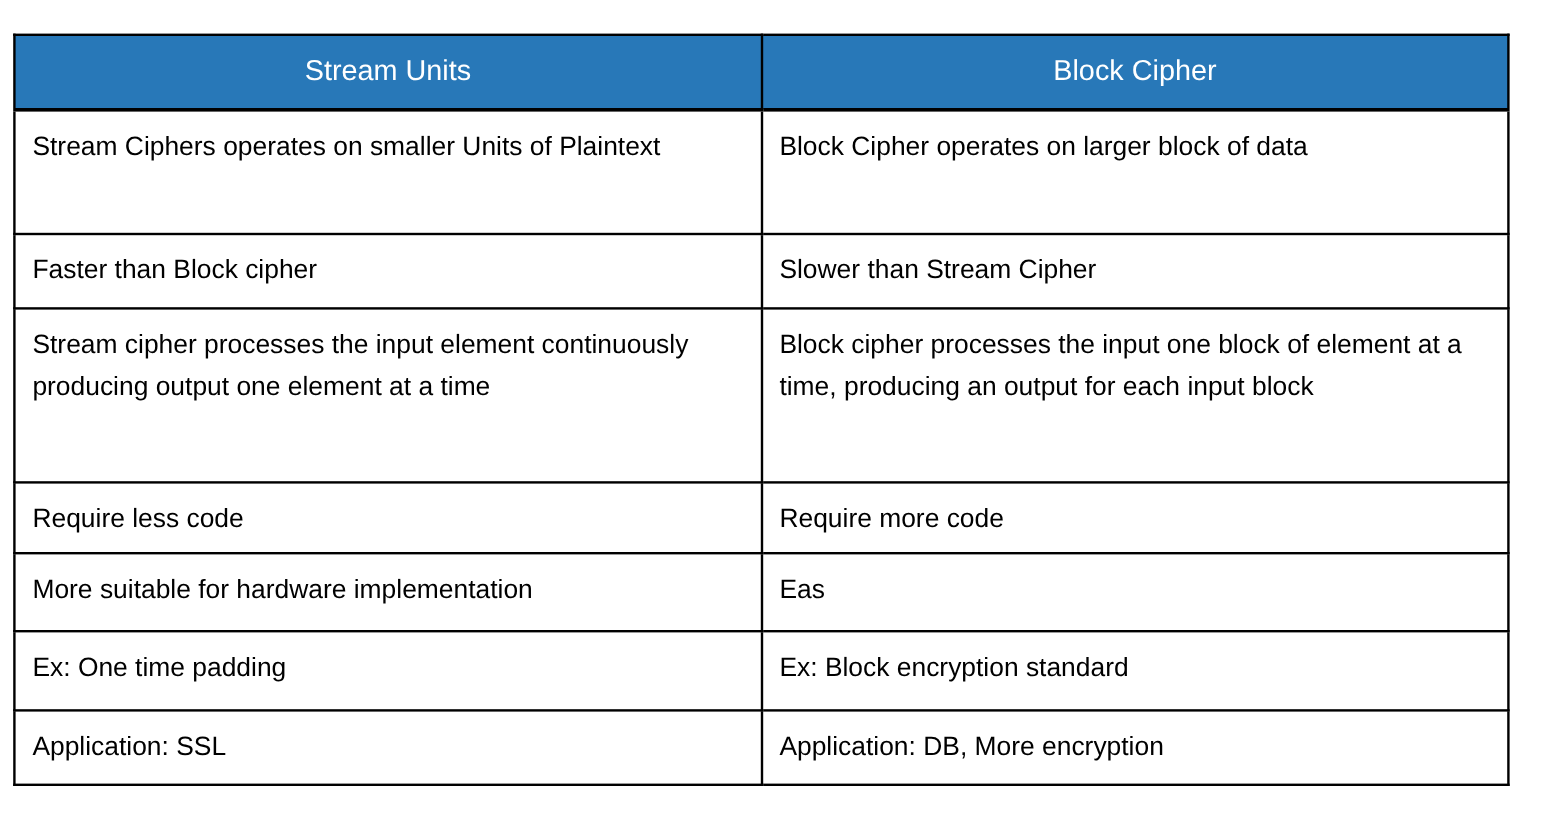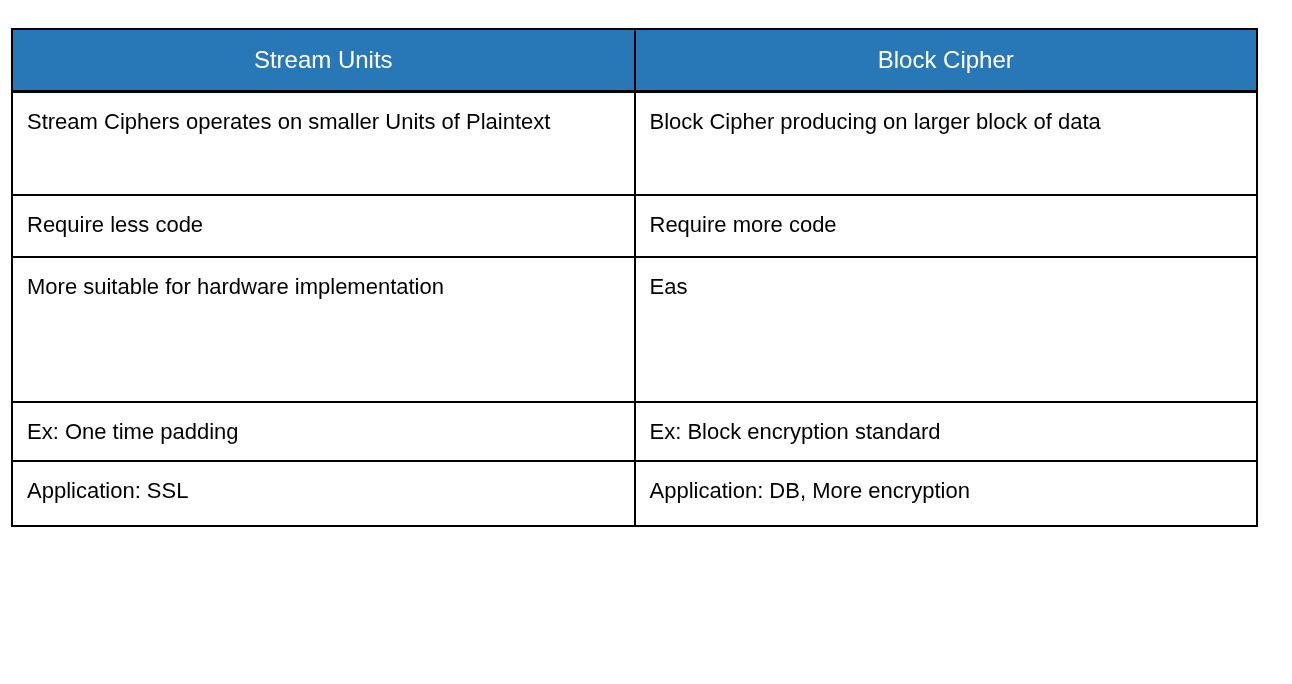--- a/index.html
+++ b/index.html
@@ -63,21 +63,29 @@
 <table class="comparison-table">
   <thead>
     <tr>
       <th>Stream Units</th>
       <th>Block Cipher</th>
     </tr>
   </thead>
   <tbody>
     <tr>
       <td>Stream Ciphers operates on smaller Units of Plaintext</td>
-      <td>Block Cipher producing on larger block of data</td>
+      <td>Block Cipher operates on larger block of data</td>
+    </tr>
+    <tr>
+      <td>Faster than Block cipher</td>
+      <td>Slower than Stream Cipher</td>
+    </tr>
+    <tr>
+      <td>Stream cipher processes the input element continuously producing output one element at a time</td>
+      <td>Block cipher processes the input one block of element at a time, producing an output for each input block</td>
     </tr>
     <tr>
       <td>Require less code</td>
       <td>Require more code</td>
     </tr>
     <tr>
       <td>More suitable for hardware implementation</td>
       <td>Eas</td>
     </tr>
     <tr>

